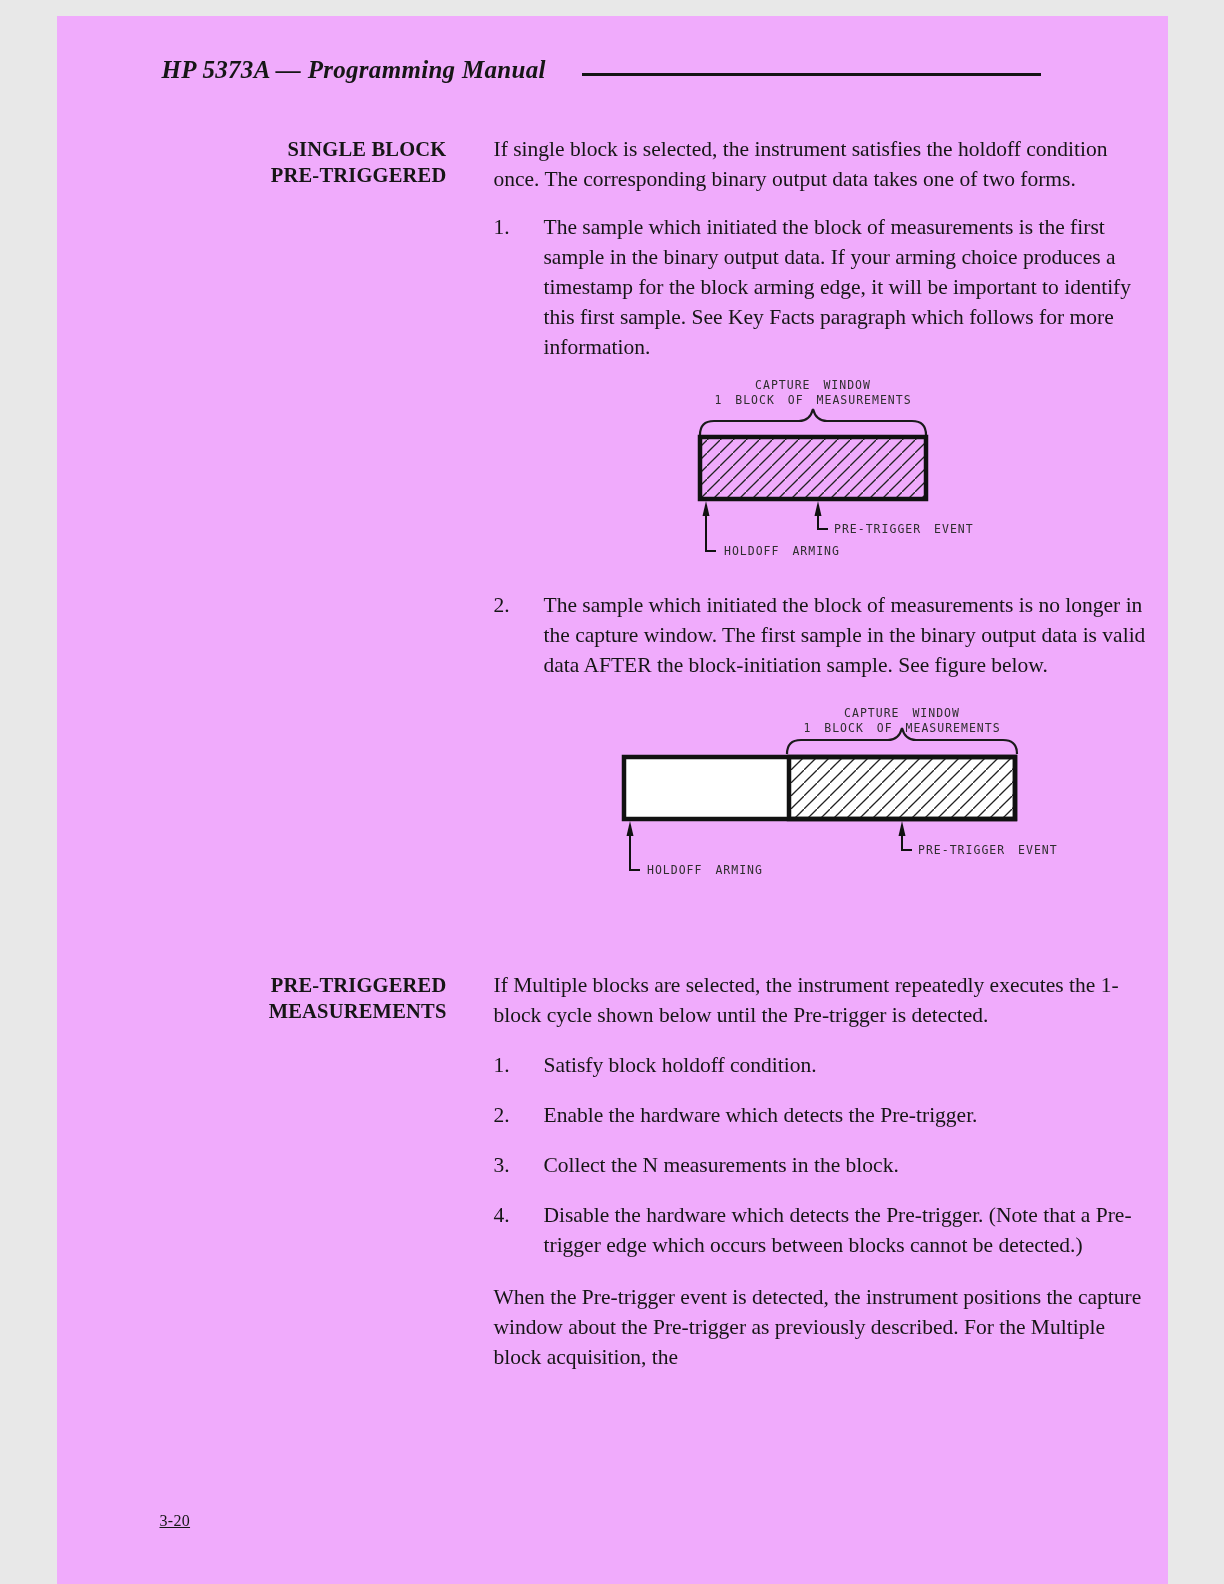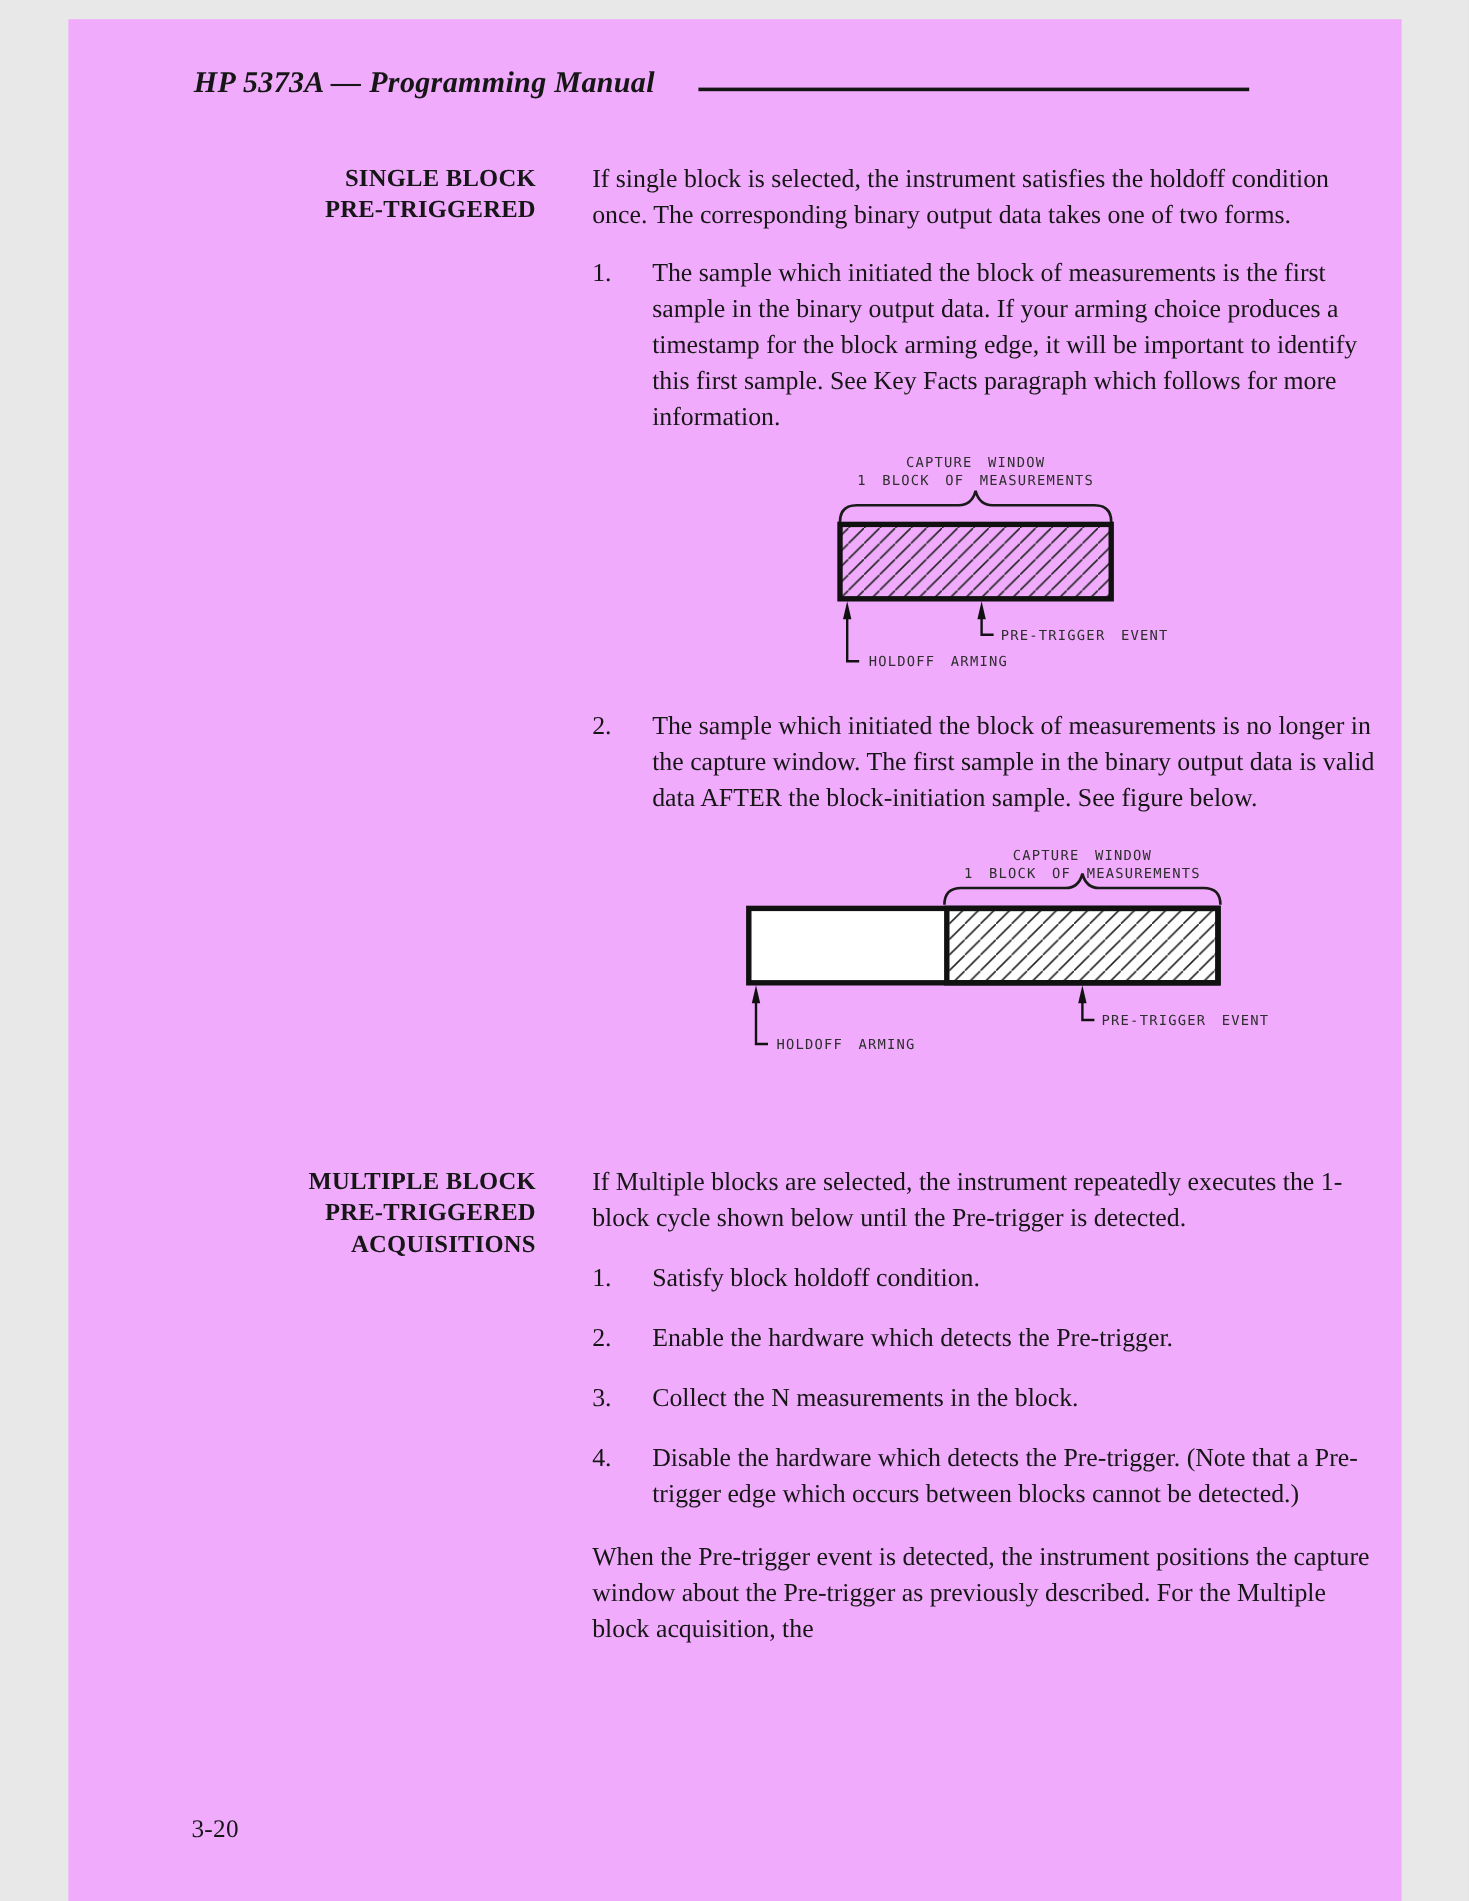--- a/index.html
+++ b/index.html
@@ -58,21 +58,21 @@
   .dlabel {
     font-family:"DejaVu Sans Mono", monospace;
     font-size:11.5px; letter-spacing:1px; word-spacing:5px;
     fill:#2e2e2e;
   }
   .dcap { text-anchor:middle; }
 
   
   .page-number {
     position:absolute; top:1496px; left:103px;
-    font-size:21px; letter-spacing:0.3px;
+    font-size:16px; letter-spacing:0.3px;text-decoration:underline;
   }
 </style>
 </head>
 <body>
 
 <div class="page">
 
   <div class="header">
     <h1 class="header-title">HP 5373A — Programming Manual</h1>
     <div class="header-rule"></div>
@@ -129,23 +129,22 @@
 
         <polygon points="293,129 289.5,144 296.5,144" fill="#111"></polygon>
         <path d="M293,141 L293,158 L303,158" fill="none" stroke="#111" stroke-width="2"></path>
         <text class="dlabel" x="309" y="162">PRE-TRIGGER EVENT</text>
       </svg>
     </div>
   </div>
 
   <div class="section" id="section2">
     <div class="side-heading">
-      <div>MULTIPLE BLOCK</div>
       <div>PRE-TRIGGERED</div>
-      <div>ACQUISITIONS</div>
+      <div>MEASUREMENTS</div>
     </div>
     <div class="main-col">
       <p class="intro">If Multiple blocks are selected, the instrument repeatedly executes the 1-block cycle shown below until the Pre-trigger is detected.</p>
 
       <div class="oitem">
         <span class="num">1.</span>
         <p>Satisfy block holdoff condition.</p>
       </div>
       <div class="oitem">
         <span class="num">2.</span>

